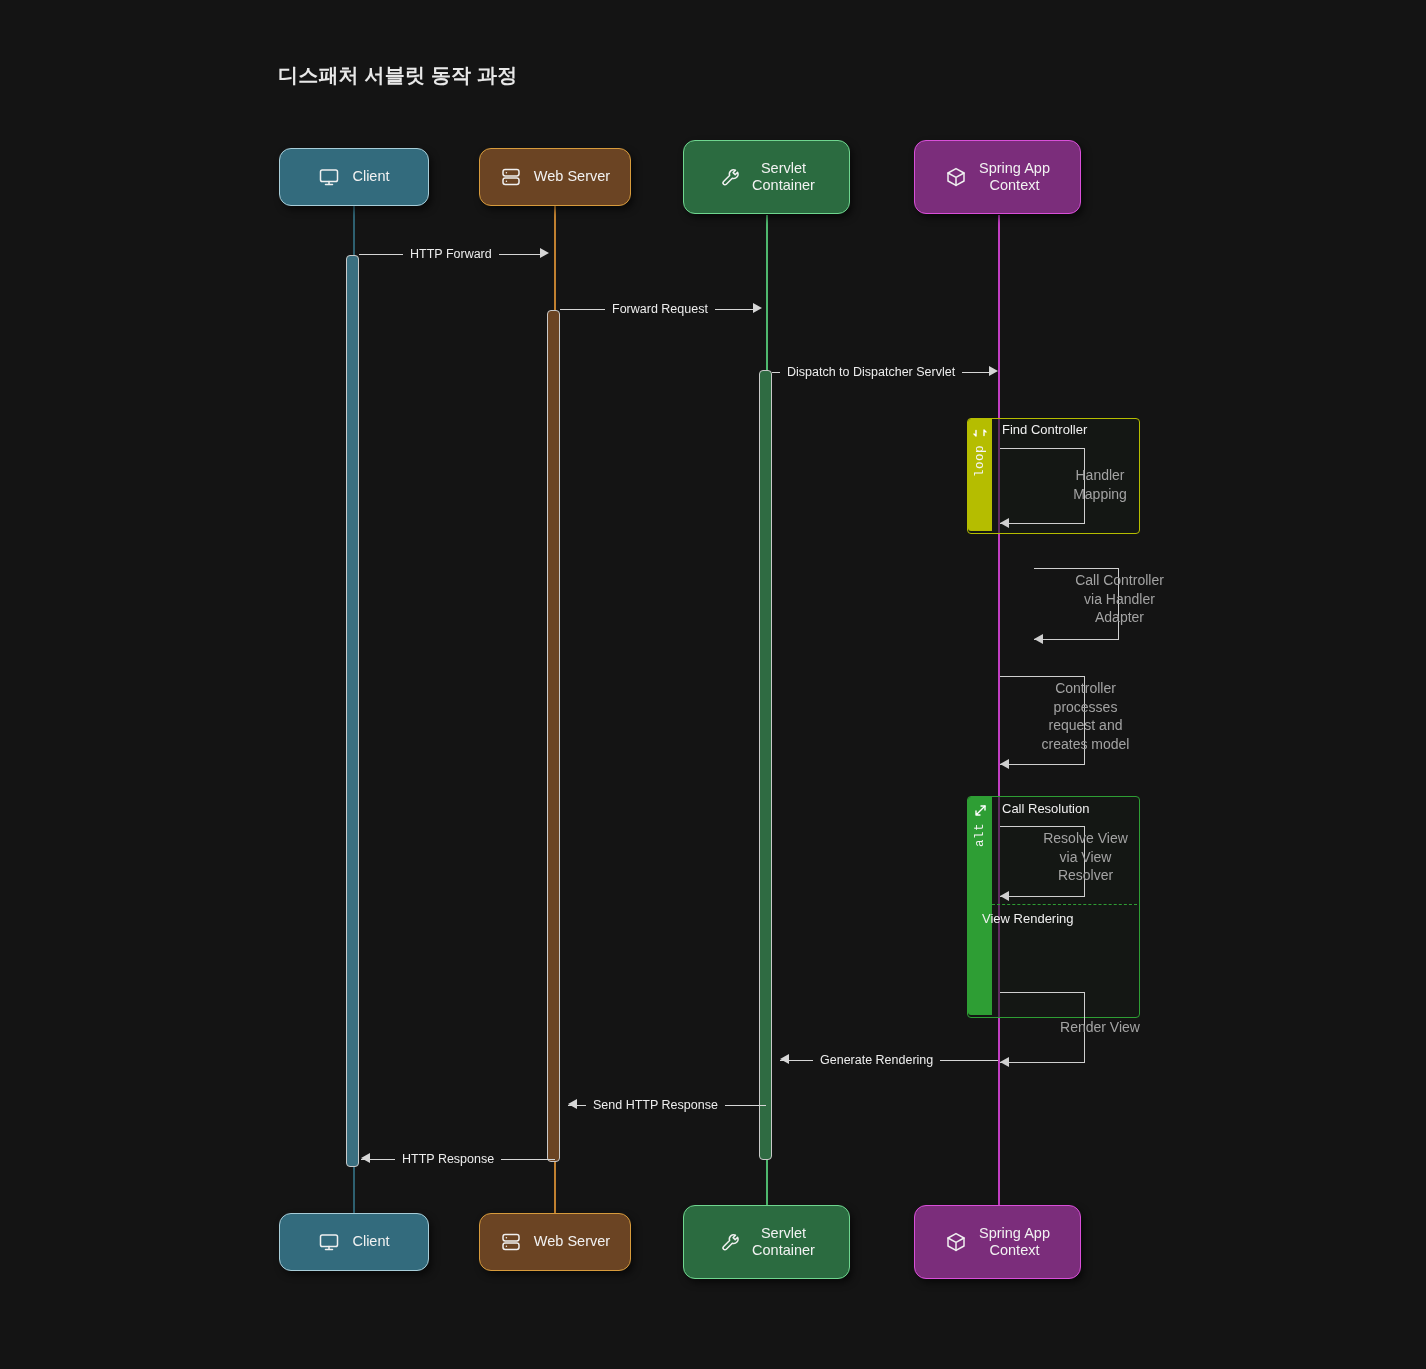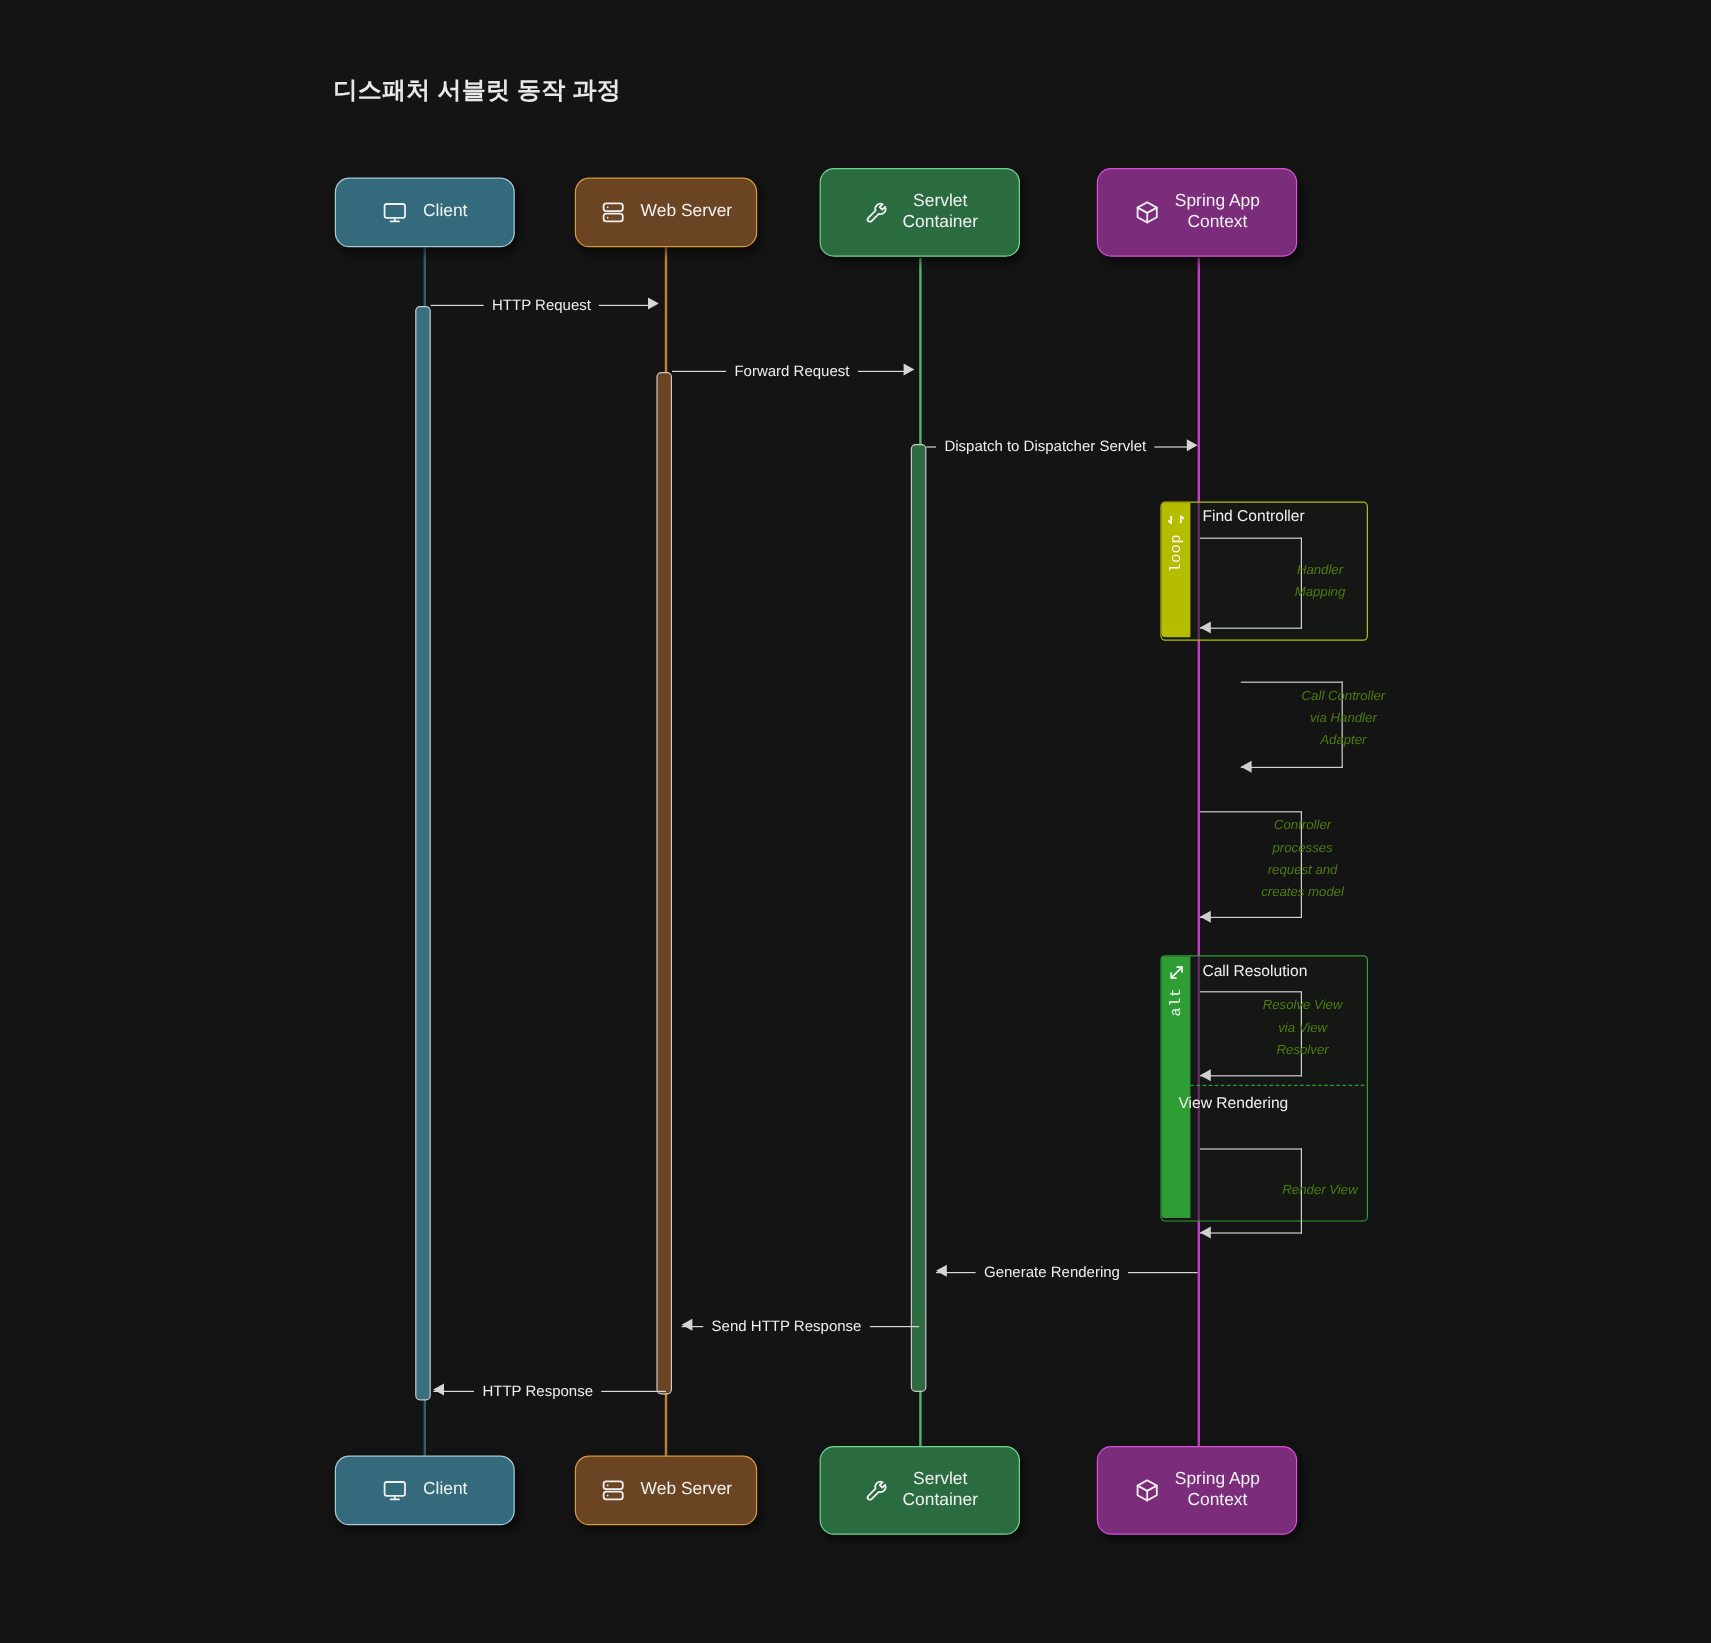--- a/index.html
+++ b/index.html
@@ -114,26 +114,25 @@
   .selfmsg .sm-arrow {
     position: absolute;
     left: 0;
     width: 0; height: 0;
     border-top: 5px solid transparent;
     border-bottom: 5px solid transparent;
     border-right: 9px solid #cfcfcf;
   }
   .selfmsg .sm-label {
     position: absolute;
-    font-size: 11px;
-    color: #4d7c0f;
+    font-size: 14px;
+    color: #a3a3a3;
     text-align: center;
     line-height: 18.5px;
     white-space: pre-line;
-    font-style: italic;
   }
   
   .fragment {
     position: absolute;
     background: rgba(20,26,20,0.55);
     border-width: 1.6px;
     border-style: solid;
     border-radius: 4px;
   }
   .fragment .frag-tab {
@@ -245,32 +244,32 @@
   <div class="selfmsg" style="left:1000px; top:826px; width:85px; height:65px;">
     <div class="sm-top" style="top:0; width:85px;"></div>
     <div class="sm-right" style="left:83.6px; top:0; height:71px;"></div>
     <div class="sm-bottom" style="top:69.6px; width:85px;"></div>
     <div class="sm-arrow" style="top:65px;"></div>
     <div class="sm-label" style="left:28px; top:3px; width:115px; text-align:center;">Resolve View
 via View
 Resolver</div>
   </div>
 
-  <div class="selfmsg" style="left:1000px; top:957px; width:85px; height:89px;">
+  <div class="selfmsg" style="left:1000px; top:992px; width:85px; height:89px;">
     <div class="sm-top" style="top:0; width:85px;"></div>
     <div class="sm-right" style="left:83.6px; top:0; height:71px;"></div>
     <div class="sm-bottom" style="top:69.6px; width:85px;"></div>
     <div class="sm-arrow" style="top:65px;"></div>
     <div class="sm-label" style="left:40px; top:26px; width:120px; text-align:center;">Render View</div>
   </div>
 
   <div class="msg" style="left:359px; top:243px; width:190px;">
     <div class="msg-line" style="left:0; width:182px;"></div>
     <div class="arrowhead right" style="left:181px;"></div>
-    <div class="msg-label" style="left:44px;">HTTP Request</div>
+    <div class="msg-label" style="left:44px;">HTTP Forward</div>
   </div>
 
   <div class="msg" style="left:560px; top:298px; width:202px;">
     <div class="msg-line" style="left:0; width:194px;"></div>
     <div class="arrowhead right" style="left:193px;"></div>
     <div class="msg-label" style="left:45px;">Forward Request</div>
   </div>
 
   <div class="msg" style="left:772px; top:361px; width:226px;">
     <div class="msg-line" style="left:0; width:218px;"></div>

